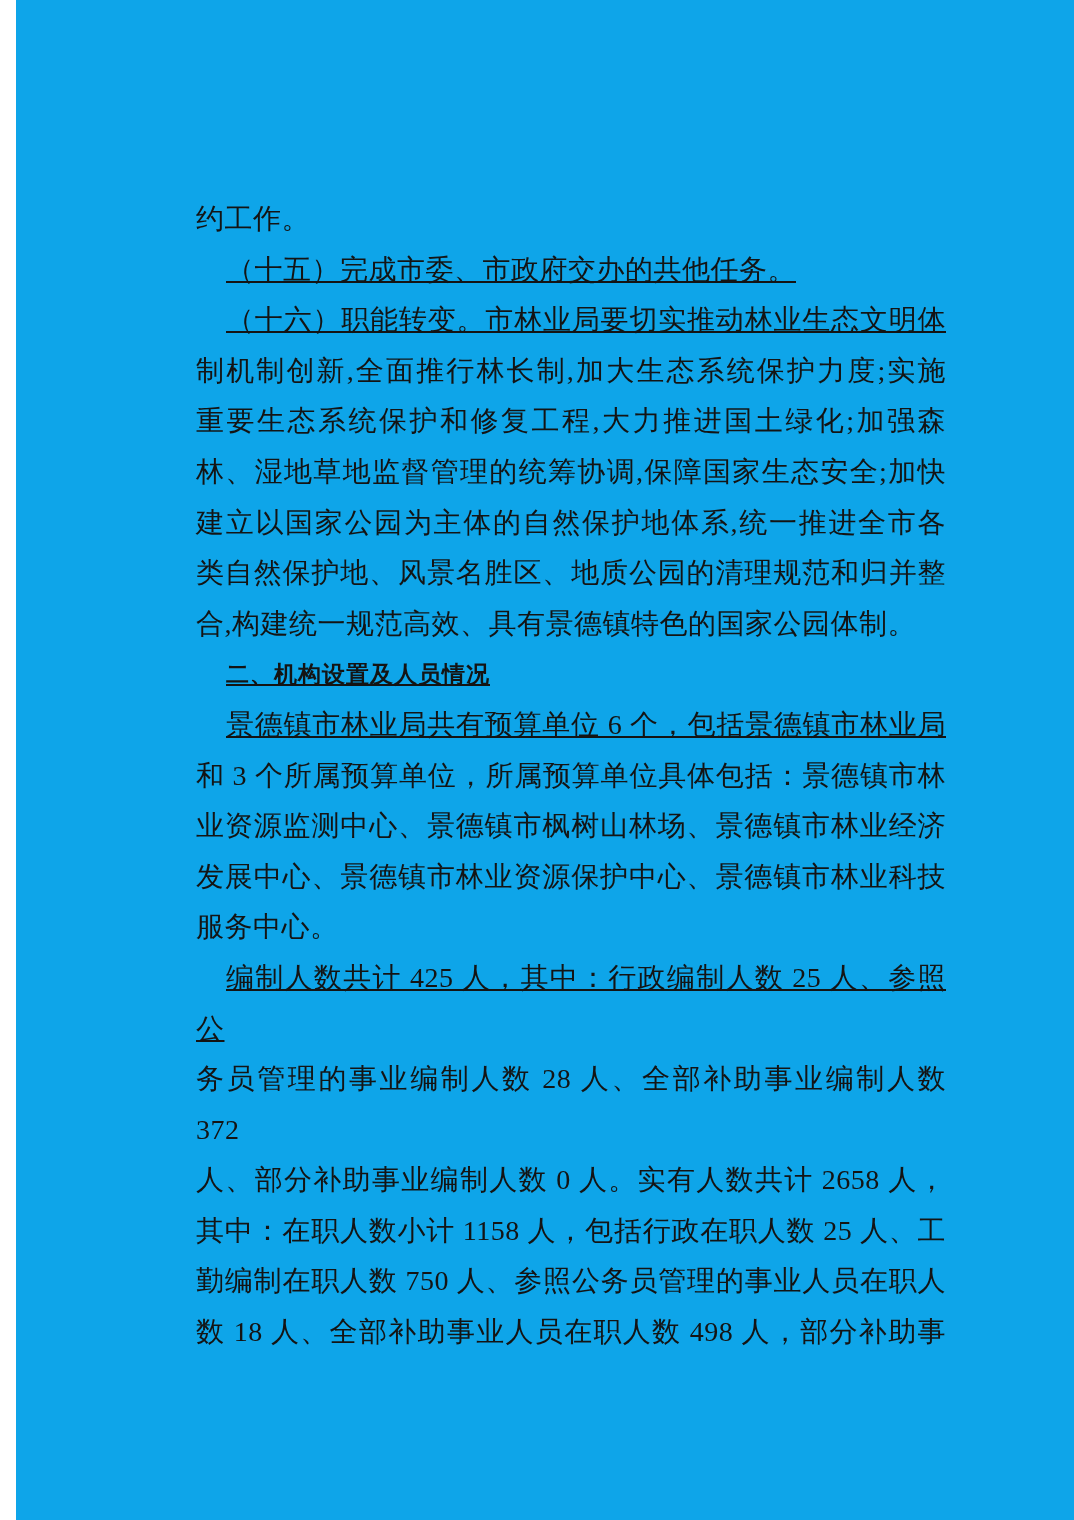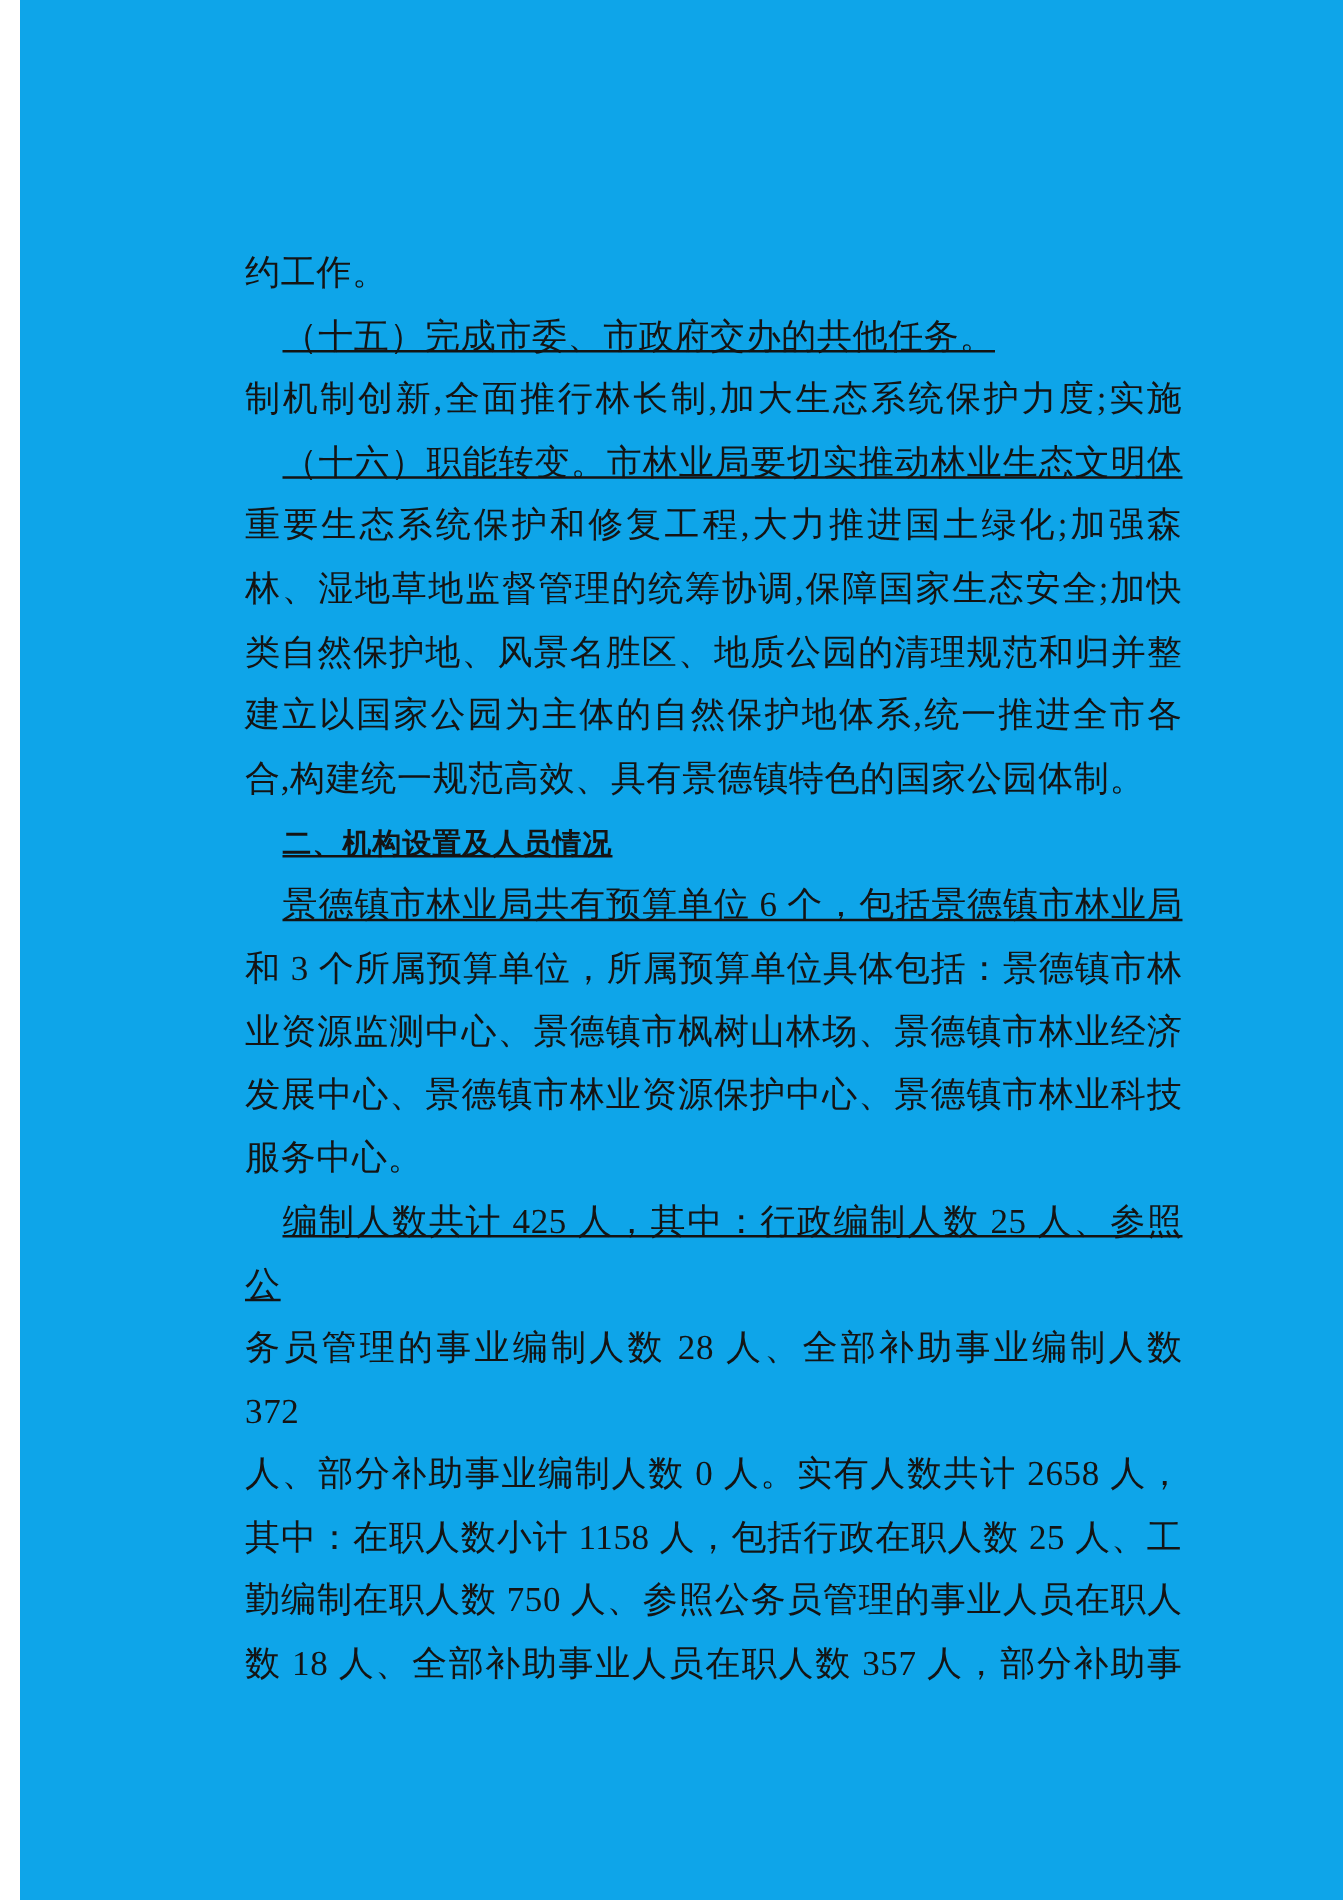--- a/index.html
+++ b/index.html
@@ -37,33 +37,33 @@
     letter-spacing: 1px;
   }
 </style>
 </head>
 <body>
 
 <div class="page">
   <div class="textblock">
     <div class="ln">约工作。</div>
     <div class="ln indent">（十五）完成市委、市政府交办的共他任务。</div>
+    <div class="ln indent just">（十六）职能转变。市林业局要切实推动林业生态文明体</div>
     <div class="ln just">制机制创新,全面推行林长制,加大生态系统保护力度;实施</div>
-    <div class="ln indent just">（十六）职能转变。市林业局要切实推动林业生态文明体</div>
     <div class="ln just">重要生态系统保护和修复工程,大力推进国土绿化;加强森</div>
     <div class="ln just">林、湿地草地监督管理的统筹协调,保障国家生态安全;加快</div>
+    <div class="ln just">建立以国家公园为主体的自然保护地体系,统一推进全市各</div>
     <div class="ln just">类自然保护地、风景名胜区、地质公园的清理规范和归并整</div>
-    <div class="ln just">建立以国家公园为主体的自然保护地体系,统一推进全市各</div>
     <div class="ln">合,构建统一规范高效、具有景德镇特色的国家公园体制。</div>
     <div class="ln indent heading">二、机构设置及人员情况</div>
     <div class="ln indent just">景德镇市林业局共有预算单位 6 个，包括景德镇市林业局</div>
     <div class="ln just">和 3 个所属预算单位，所属预算单位具体包括：景德镇市林</div>
     <div class="ln just">业资源监测中心、景德镇市枫树山林场、景德镇市林业经济</div>
     <div class="ln just">发展中心、景德镇市林业资源保护中心、景德镇市林业科技</div>
     <div class="ln">服务中心。</div>
     <div class="ln indent just">编制人数共计 425 人，其中：行政编制人数 25 人、参照公</div>
     <div class="ln just">务员管理的事业编制人数 28 人、全部补助事业编制人数 372</div>
     <div class="ln just">人、部分补助事业编制人数 0 人。实有人数共计 2658 人，</div>
     <div class="ln just">其中：在职人数小计 1158 人，包括行政在职人数 25 人、工</div>
     <div class="ln just">勤编制在职人数 750 人、参照公务员管理的事业人员在职人</div>
-    <div class="ln just">数 18 人、全部补助事业人员在职人数 357 人，部分补助事</div>
+    <div class="ln just">数 18 人、全部补助事业人员在职人数 498 人，部分补助事</div>
   </div>
 </div>
 
 </body></html>

